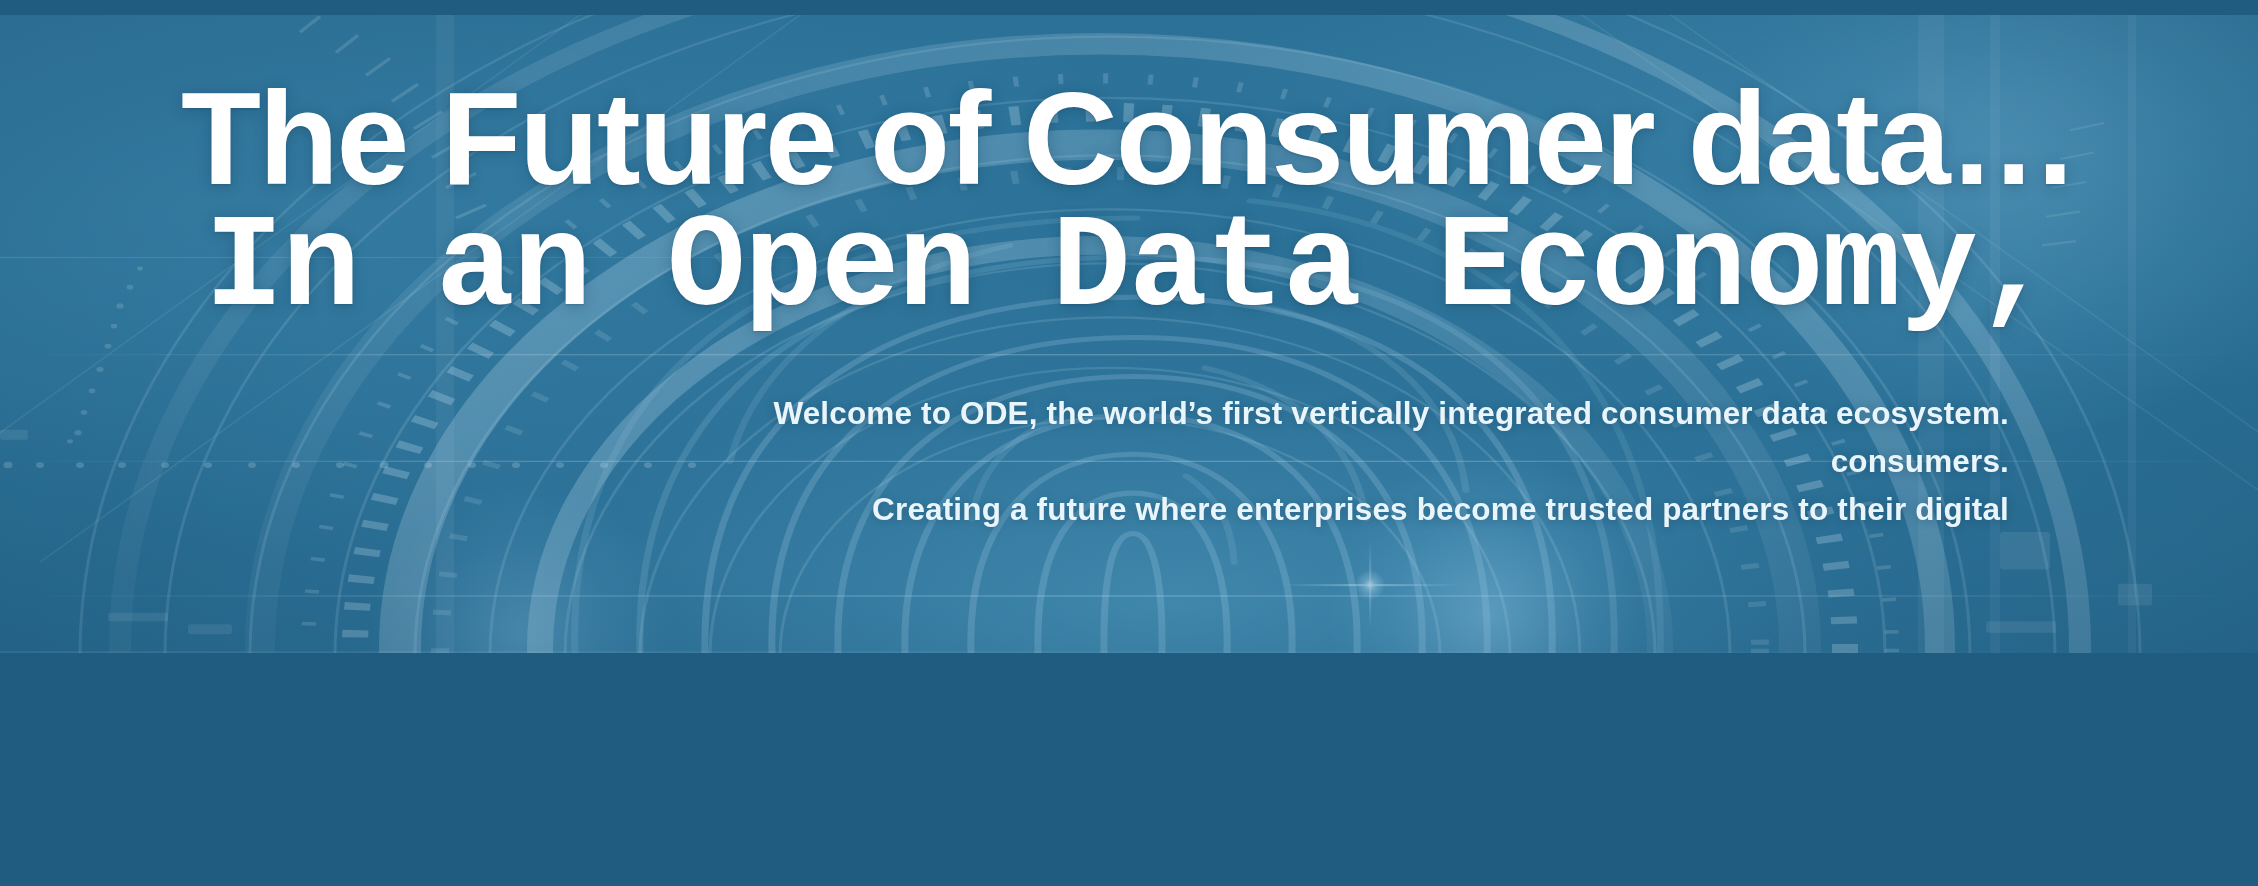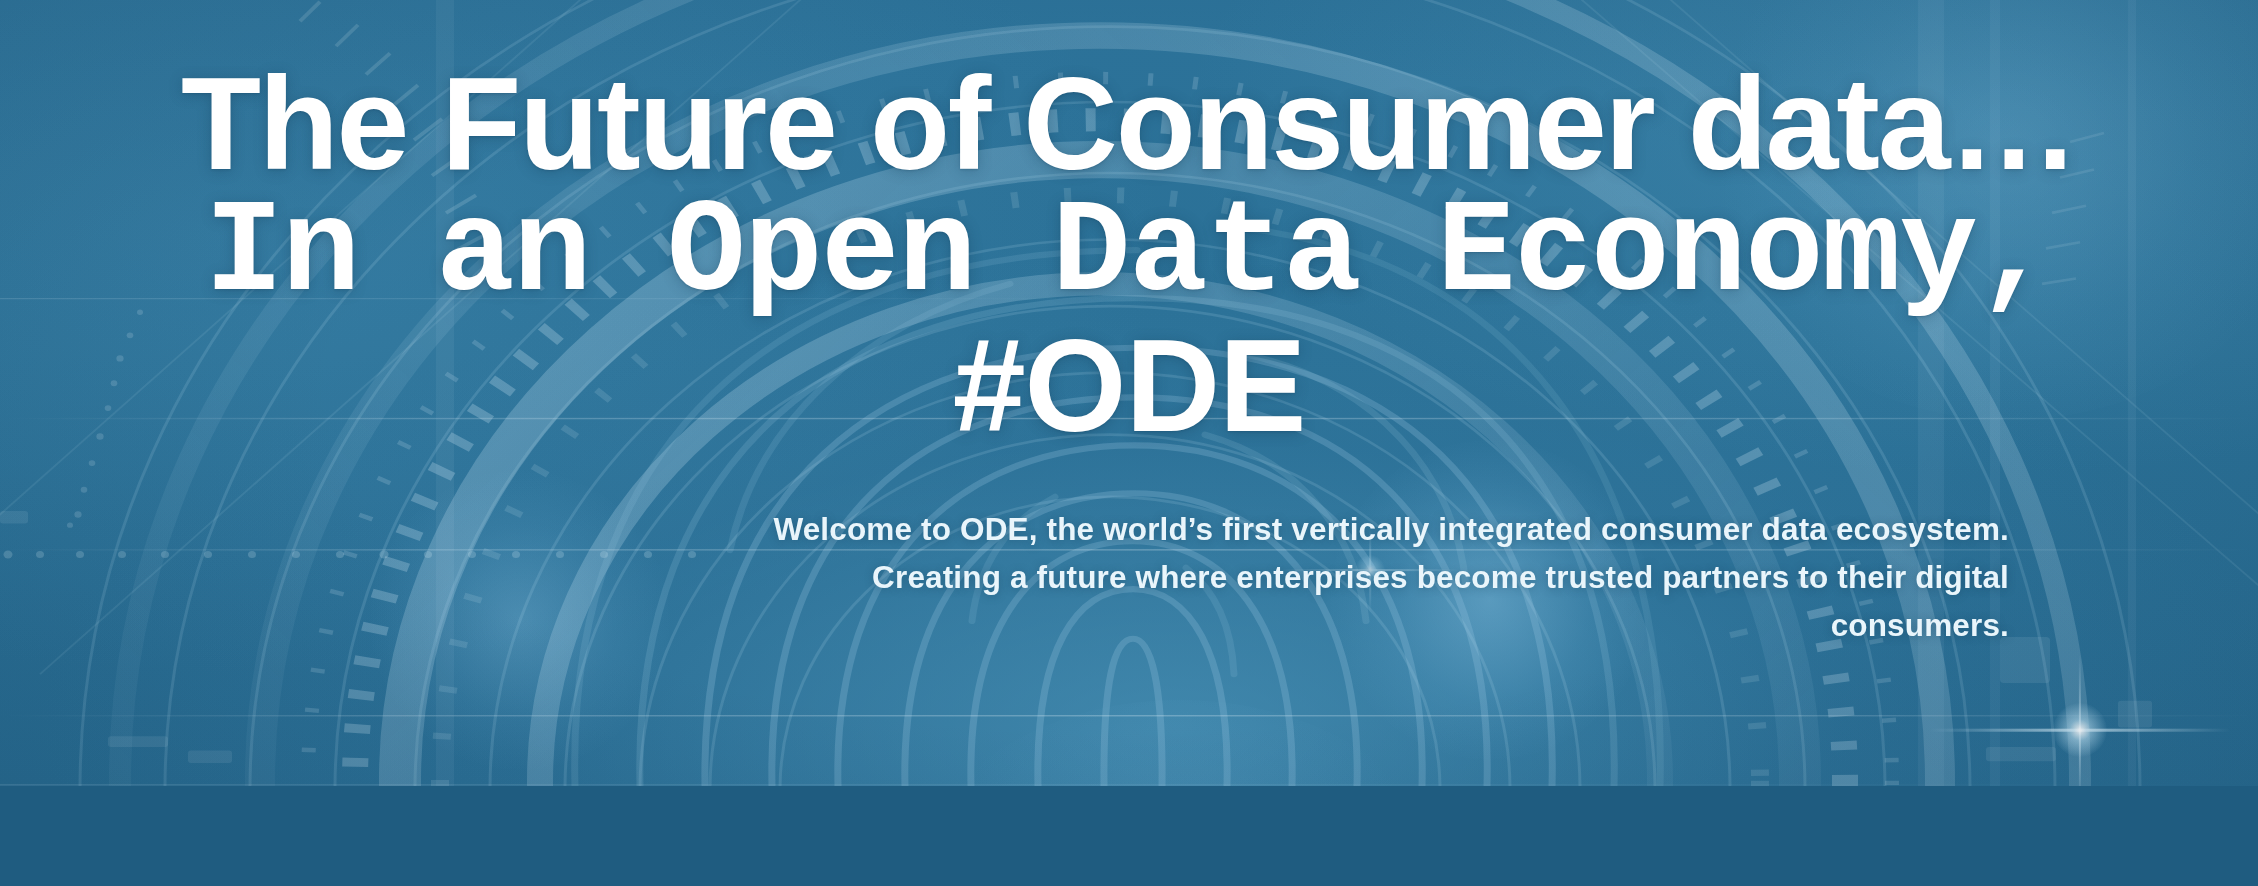--- a/index.html
+++ b/index.html
@@ -7,23 +7,24 @@
   html,body{
     width:2258px; height:886px;
     overflow:hidden;
     background:#1f5c80;
     font-family:"Liberation Sans", sans-serif;
   }
 
   
   #hero{
     position:relative;
-    width:2258px; height:786px;
+    width:2258px; height:638px;
     overflow:hidden;
     background:#2a7098;
+    margin-top:15px;
   }
 
   
   .bg-base{
     position:absolute; inset:0;
     background:
       radial-gradient(ellipse 70% 85% at 52% 92%, rgba(86,160,196,.52) 0%, rgba(60,130,170,.18) 42%, rgba(40,100,140,0) 72%),
       radial-gradient(ellipse 55% 70% at 88% 15%, rgba(92,166,202,.30) 0%, rgba(46,112,152,0) 65%),
       radial-gradient(ellipse 60% 80% at 10% 30%, rgba(86,158,196,.22) 0%, rgba(42,108,148,0) 70%),
       linear-gradient(180deg,#2c7299 0%,#2b7197 45%,#276a90 100%);
@@ -309,23 +310,22 @@
     <div class="vray" style="width:1.6px;height:86px;"></div>
   </div>
 
   <div class="bg-vignette"></div>
 
   <div class="content">
 
     <h1 class="headline">
       <span class="hl hl-1">The Future of Consumer data…</span>
       <span class="hl hl-2">In an Open Data Economy,</span>
-      <span class="hl hl-3">#ODE</span>
     </h1>
 
     <p class="subhead">
       <span class="sl">Welcome to ODE, the world’s first vertically integrated consumer data ecosystem.</span>
+      <span class="sl">consumers.</span>
       <span class="sl">Creating a future where enterprises become trusted partners to their digital</span>
-      <span class="sl">consumers.</span>
     </p>
 
   </div>
 </div>
 
 </body></html>

